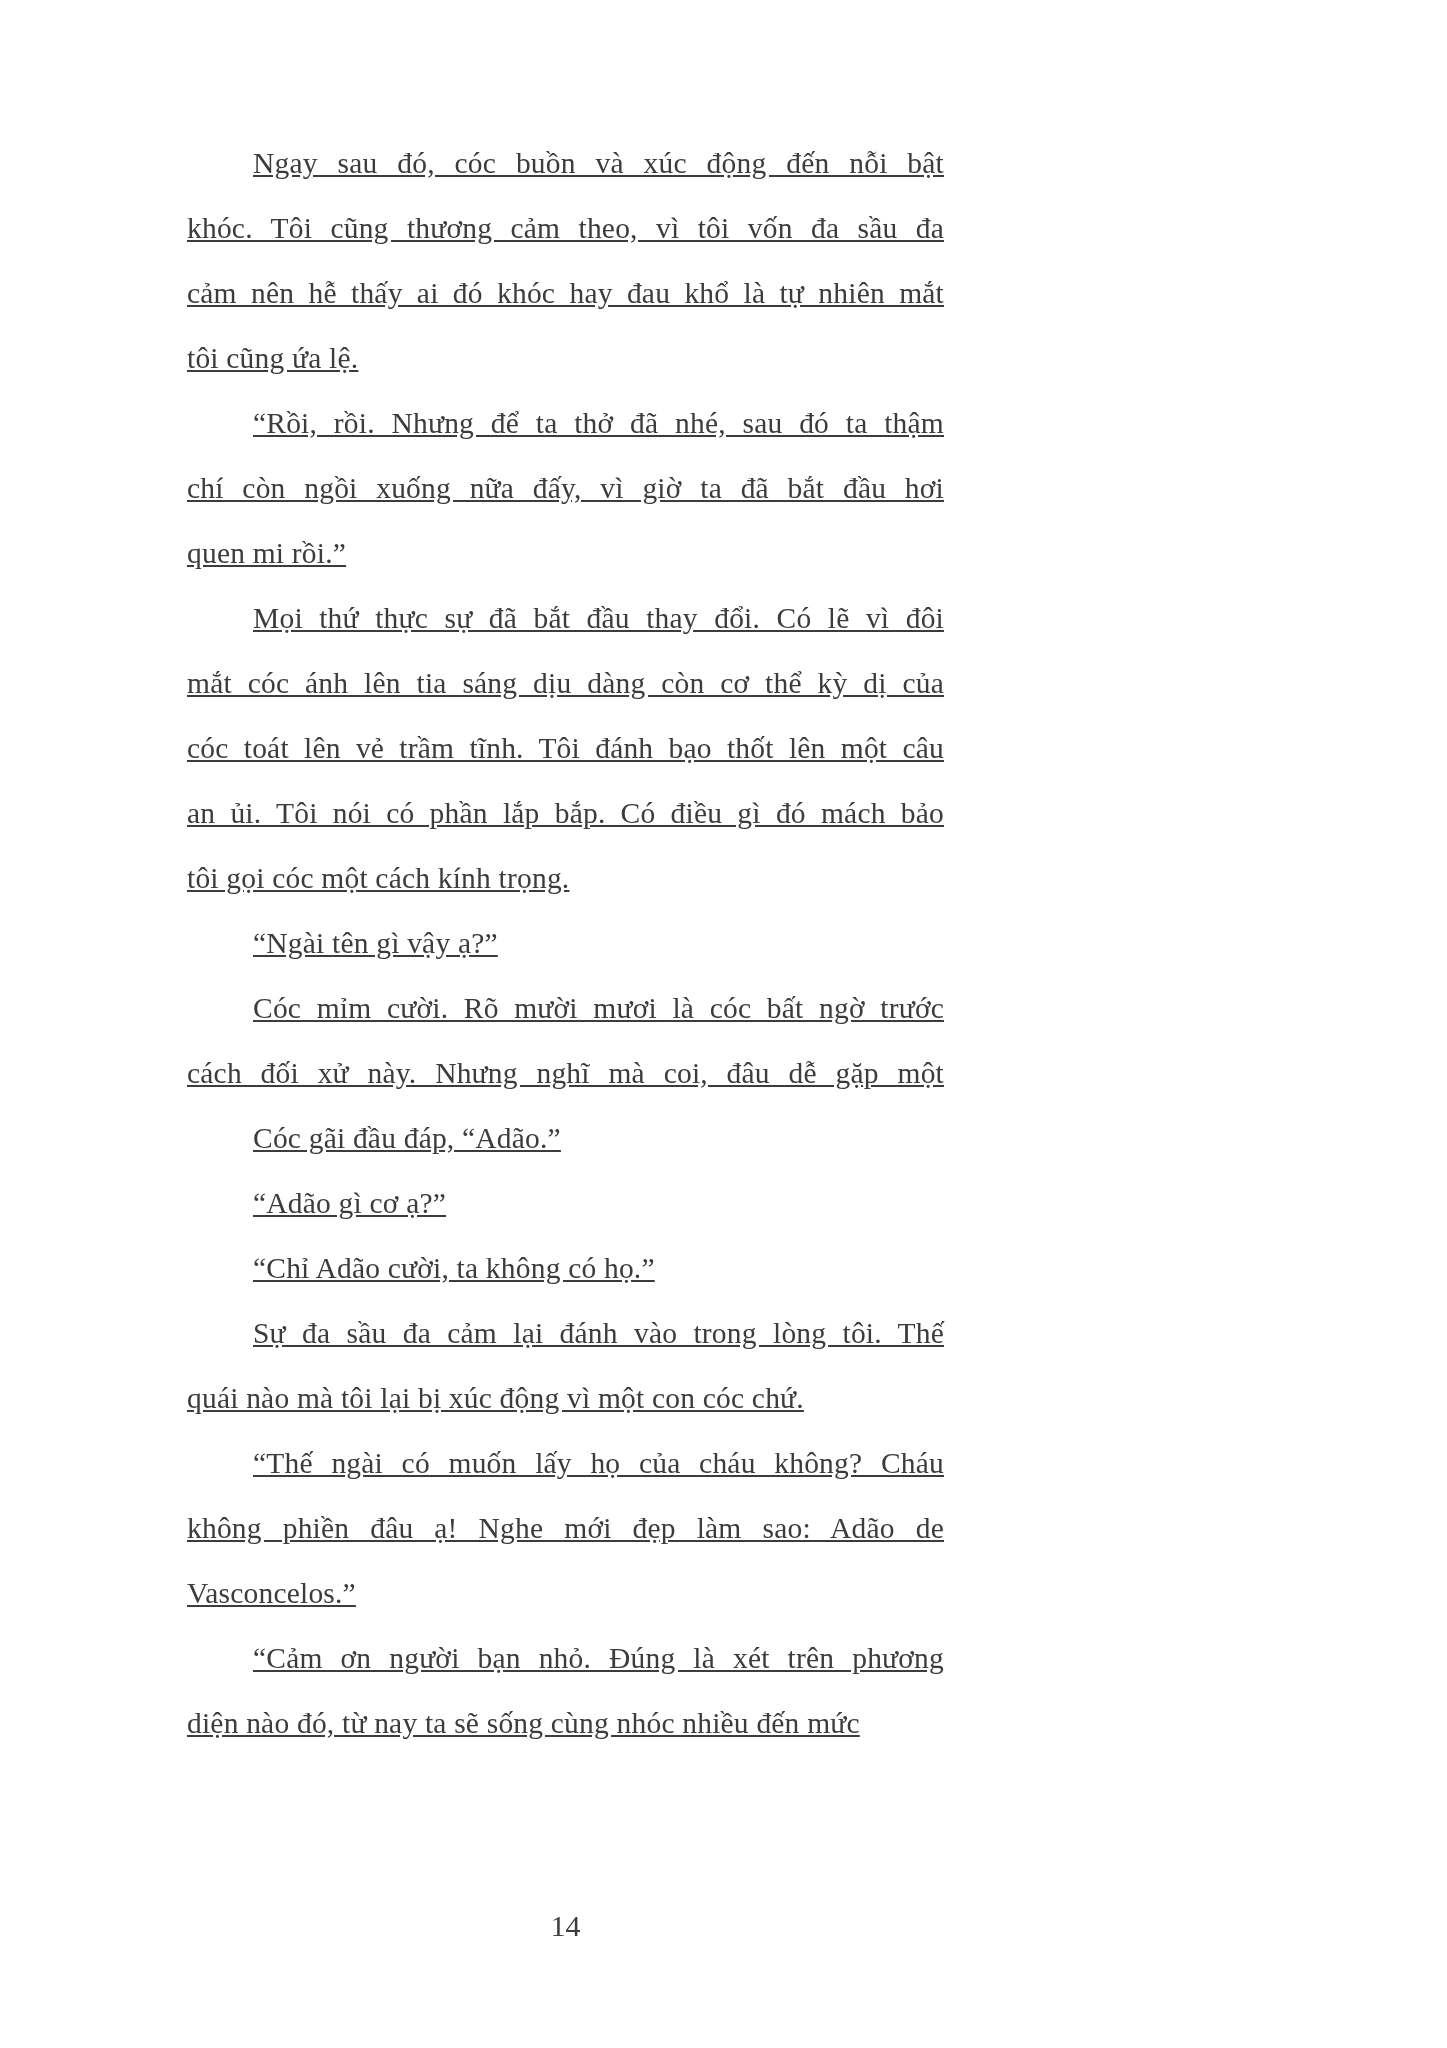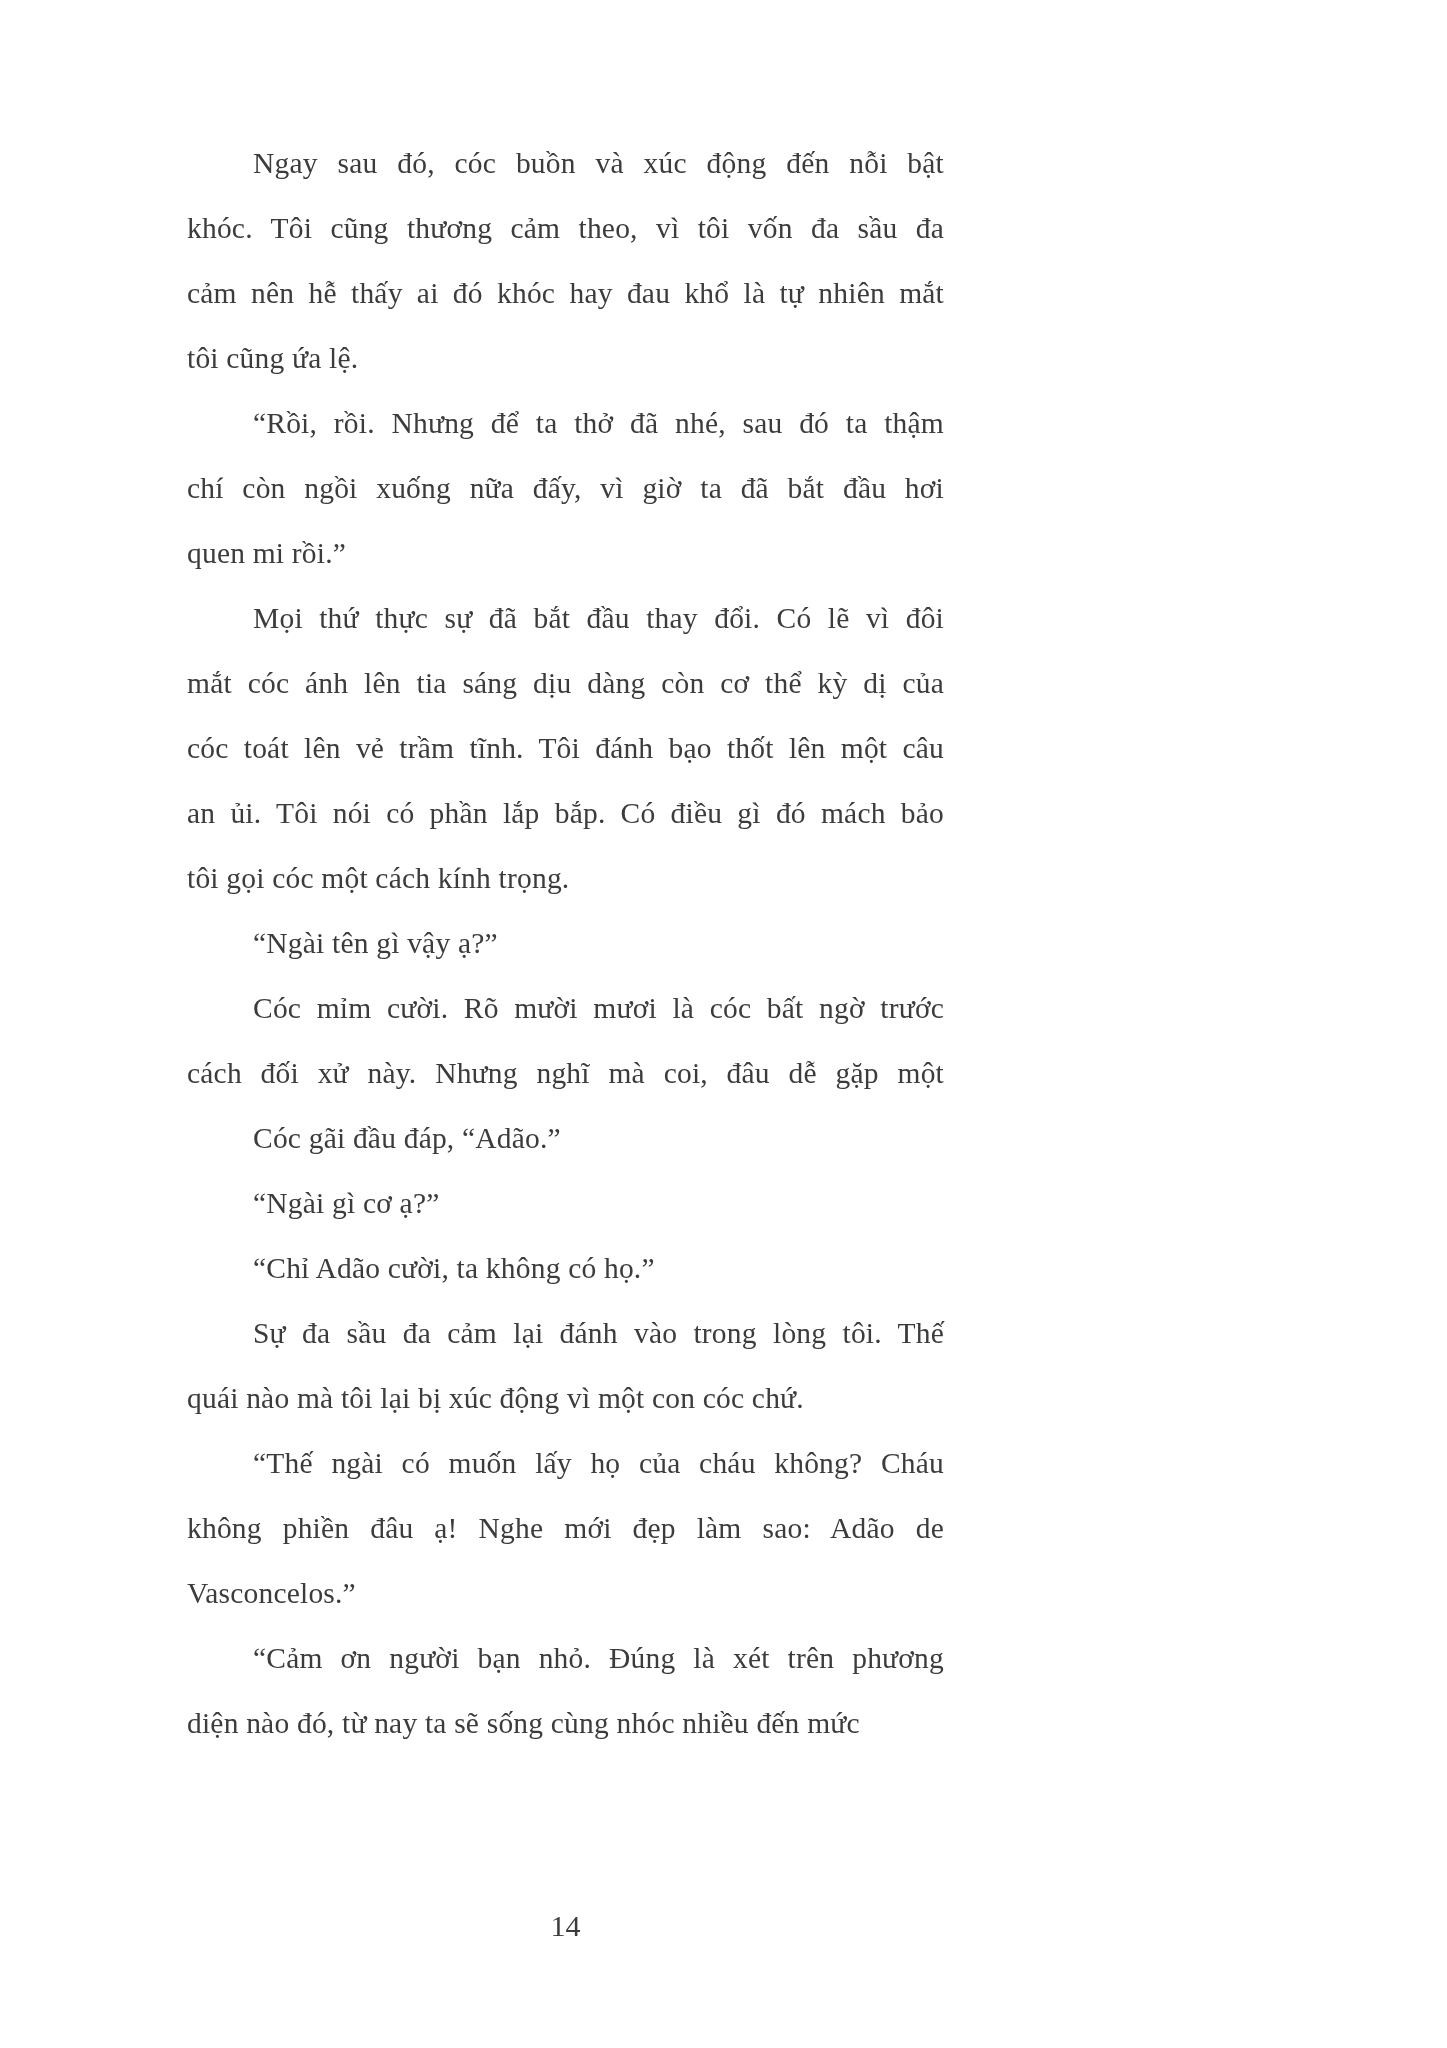--- a/index.html
+++ b/index.html
@@ -23,20 +23,21 @@
     top: 131px;
     width: 757px;
   }
   .line {
     font-size: 29.5px;
     line-height: 65px;
     letter-spacing: 0.2px;
     text-align: justify;
     text-align-last: justify;
     color: var(--ink, #3c3c3c);
+    text-decoration: underline;
   }
   .line.indent { padding-left: 66px; }
   .line.para-end { text-align-last: left; }
   .page-number {
     position: absolute;
     top: 1906px;
     left: 187px;
     width: 757px;
     text-align: center;
     font-size: 30px;
@@ -58,21 +59,21 @@
       <div class="line para-end">quen mi rồi.”</div>
       <div class="line indent">Mọi thứ thực sự đã bắt đầu thay đổi. Có lẽ vì đôi</div>
       <div class="line">mắt cóc ánh lên tia sáng dịu dàng còn cơ thể kỳ dị của</div>
       <div class="line">cóc toát lên vẻ trầm tĩnh. Tôi đánh bạo thốt lên một câu</div>
       <div class="line">an ủi. Tôi nói có phần lắp bắp. Có điều gì đó mách bảo</div>
       <div class="line para-end">tôi gọi cóc một cách kính trọng.</div>
       <div class="line indent para-end">“Ngài tên gì vậy ạ?”</div>
       <div class="line indent">Cóc mỉm cười. Rõ mười mươi là cóc bất ngờ trước</div>
       <div class="line">cách đối xử này. Nhưng nghĩ mà coi, đâu dễ gặp một</div>
       <div class="line indent para-end">Cóc gãi đầu đáp, “Adão.”</div>
-      <div class="line indent para-end">“Ngài gì cơ ạ?”</div>
+      <div class="line indent para-end">“Adão gì cơ ạ?”</div>
       <div class="line indent para-end">“Chỉ Adão cười, ta không có họ.”</div>
       <div class="line indent">Sự đa sầu đa cảm lại đánh vào trong lòng tôi. Thế</div>
       <div class="line para-end">quái nào mà tôi lại bị xúc động vì một con cóc chứ.</div>
       <div class="line indent">“Thế ngài có muốn lấy họ của cháu không? Cháu</div>
       <div class="line">không phiền đâu ạ! Nghe mới đẹp làm sao: Adão de</div>
       <div class="line para-end">Vasconcelos.”</div>
       <div class="line indent">“Cảm ơn người bạn nhỏ. Đúng là xét trên phương</div>
       <div class="line para-end">diện nào đó, từ nay ta sẽ sống cùng nhóc nhiều đến mức</div>
     </div>
   <div class="page-number">14</div>

